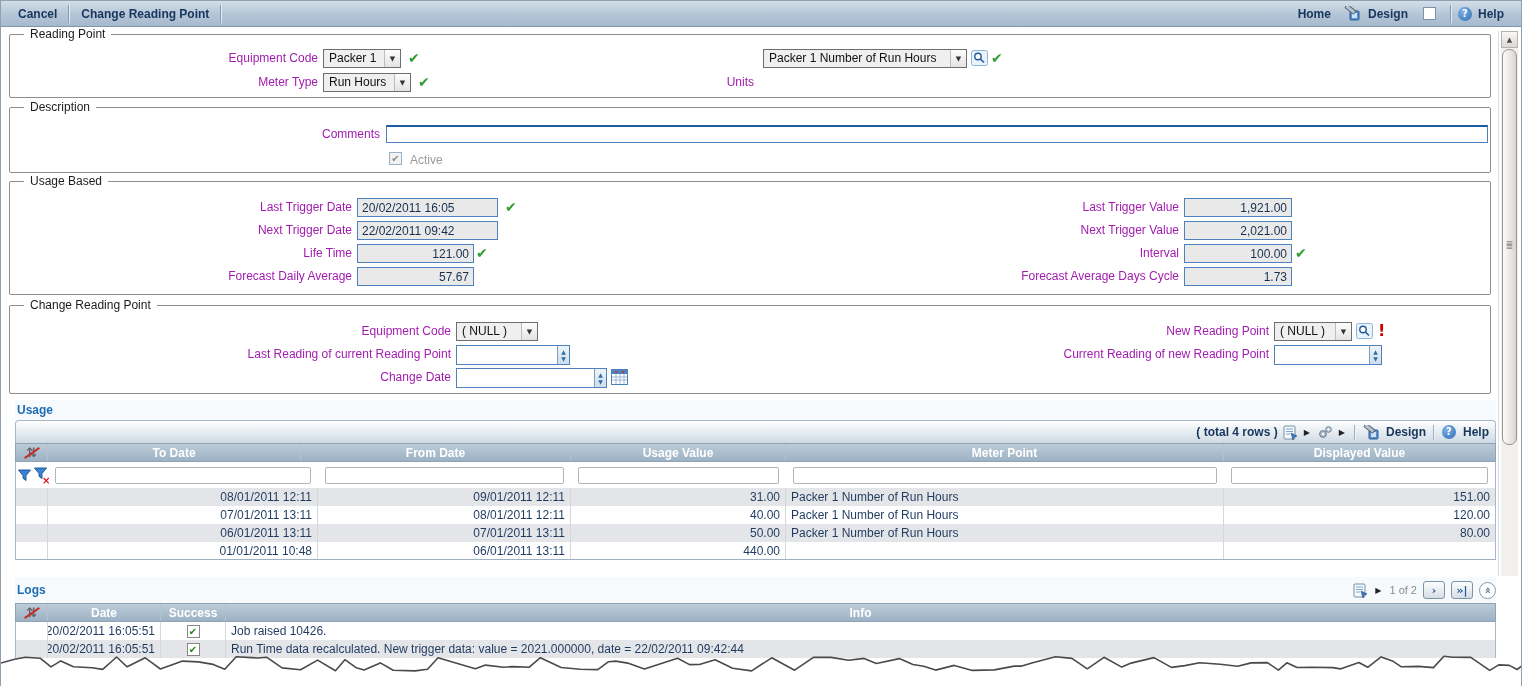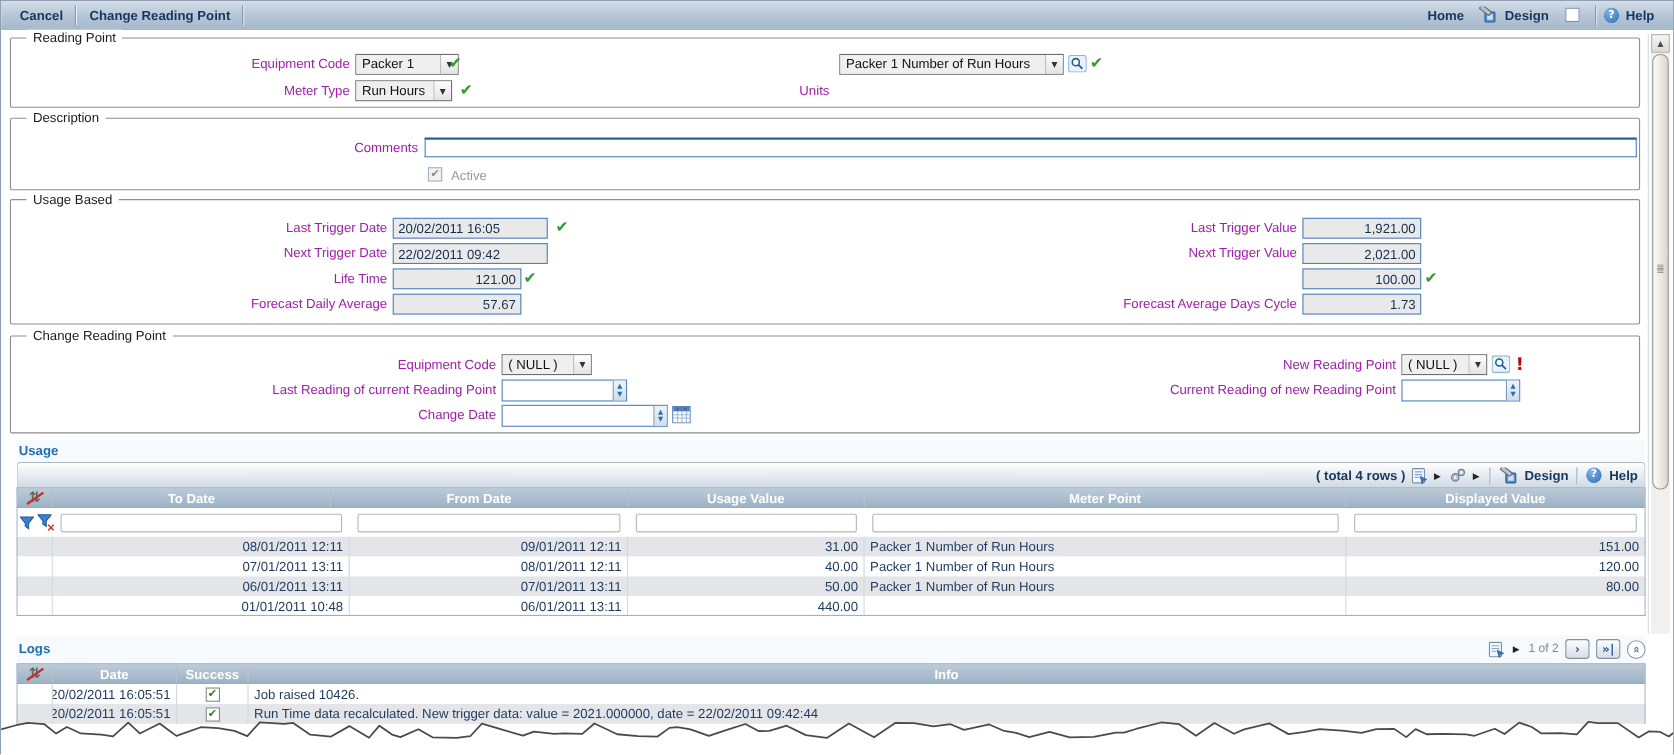--- a/index.html
+++ b/index.html
@@ -149,21 +149,21 @@
       <span class="tb-sep"></span>
       <span class="help-circle glyph">?</span>
       <span class="tb-item" style="padding-left:0">Help</span>
     </div>
   </div>
 
   <div class="fs" style="top:33px; height:64px;">
     <span class="fs-legend">Reading Point</span>
     <div class="row" style="top:14px; left:0; right:0;">
       <span class="lbl" style="left:0; width:308px;">Equipment Code</span>
-      <div class="combo" style="left:313px; width:94px;">
+      <div class="combo" style="left:313px; width:78px;">
         <span class="combo-val">Packer 1</span>
         <span class="combo-btn">
             <span class="combo-arrow glyph">▼</span>
           </span>
       </div>
       <span class="check glyph" style="left:398px;">✔</span>
       <div class="combo" style="left:753px; width:204px;">
         <span class="combo-val">Packer 1 Number of Run Hours</span>
         <span class="combo-btn">
             <span class="combo-arrow glyph">▼</span>
@@ -213,20 +213,21 @@
     <div class="row" style="top:39px; left:0; right:0;">
       <span class="lbl" style="left:0; width:342px;">Next Trigger Date</span>
       <span class="ro" style="left:347px; width:141px;">22/02/2011 09:42</span>
       <span class="lbl" style="left:710px; width:459px;">Next Trigger Value</span>
       <span class="ro num" style="left:1174px; width:108px;">2,021.00</span>
     </div>
     <div class="row" style="top:62px; left:0; right:0;">
       <span class="lbl" style="left:0; width:342px;">Life Time</span>
       <span class="ro num" style="left:347px; width:117px;">121.00</span>
       <span class="check glyph" style="left:466px;">✔</span>
+      <span class="lbl" style="left:710px; width:459px;">Interval</span>
       <span class="ro num" style="left:1174px; width:108px;">100.00</span>
       <span class="check glyph" style="left:1285px;">✔</span>
     </div>
     <div class="row" style="top:85px; left:0; right:0;">
       <span class="lbl" style="left:0; width:342px;">Forecast Daily Average</span>
       <span class="ro num" style="left:347px; width:117px;">57.67</span>
       <span class="lbl" style="left:710px; width:459px;">Forecast Average Days Cycle</span>
       <span class="ro num" style="left:1174px; width:108px;">1.73</span>
     </div>
   </div>

